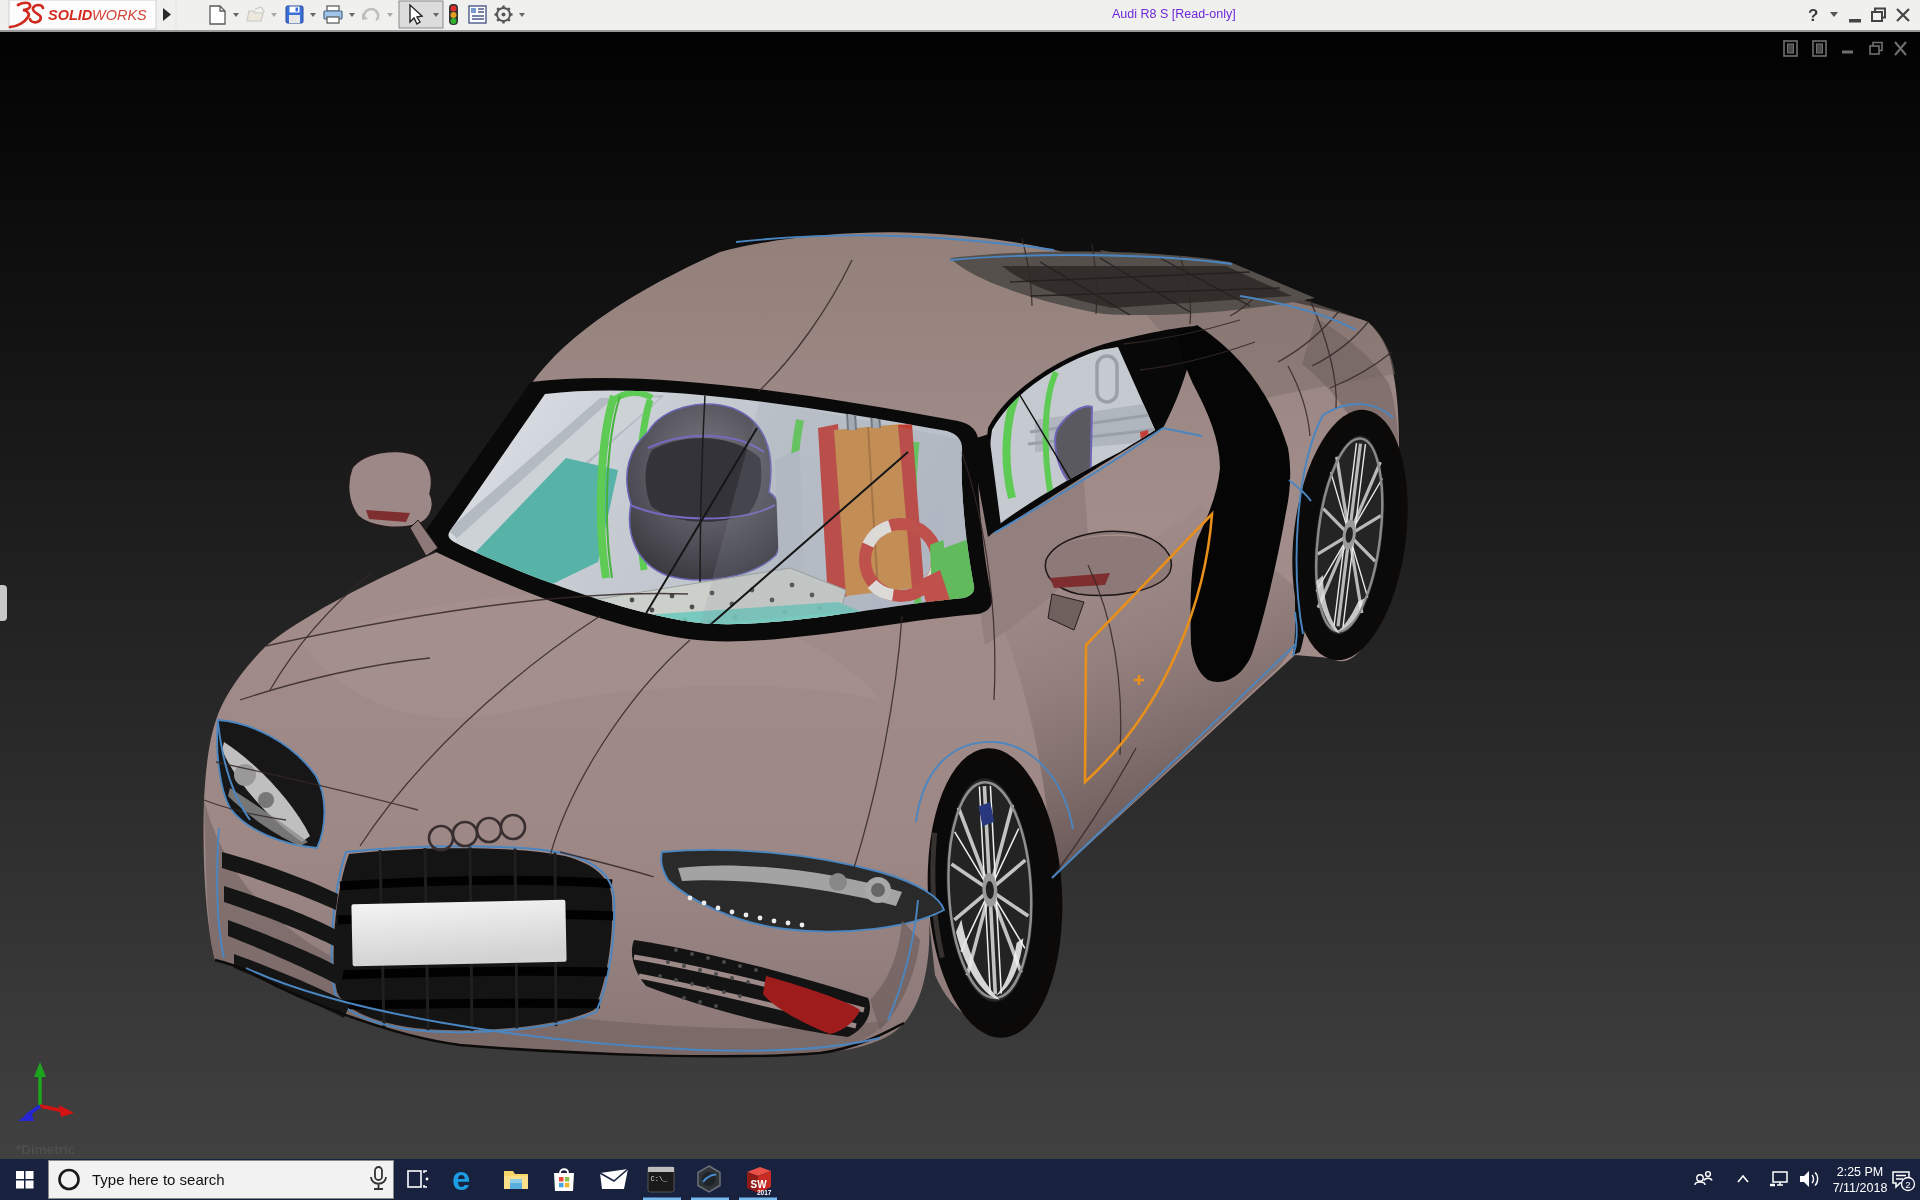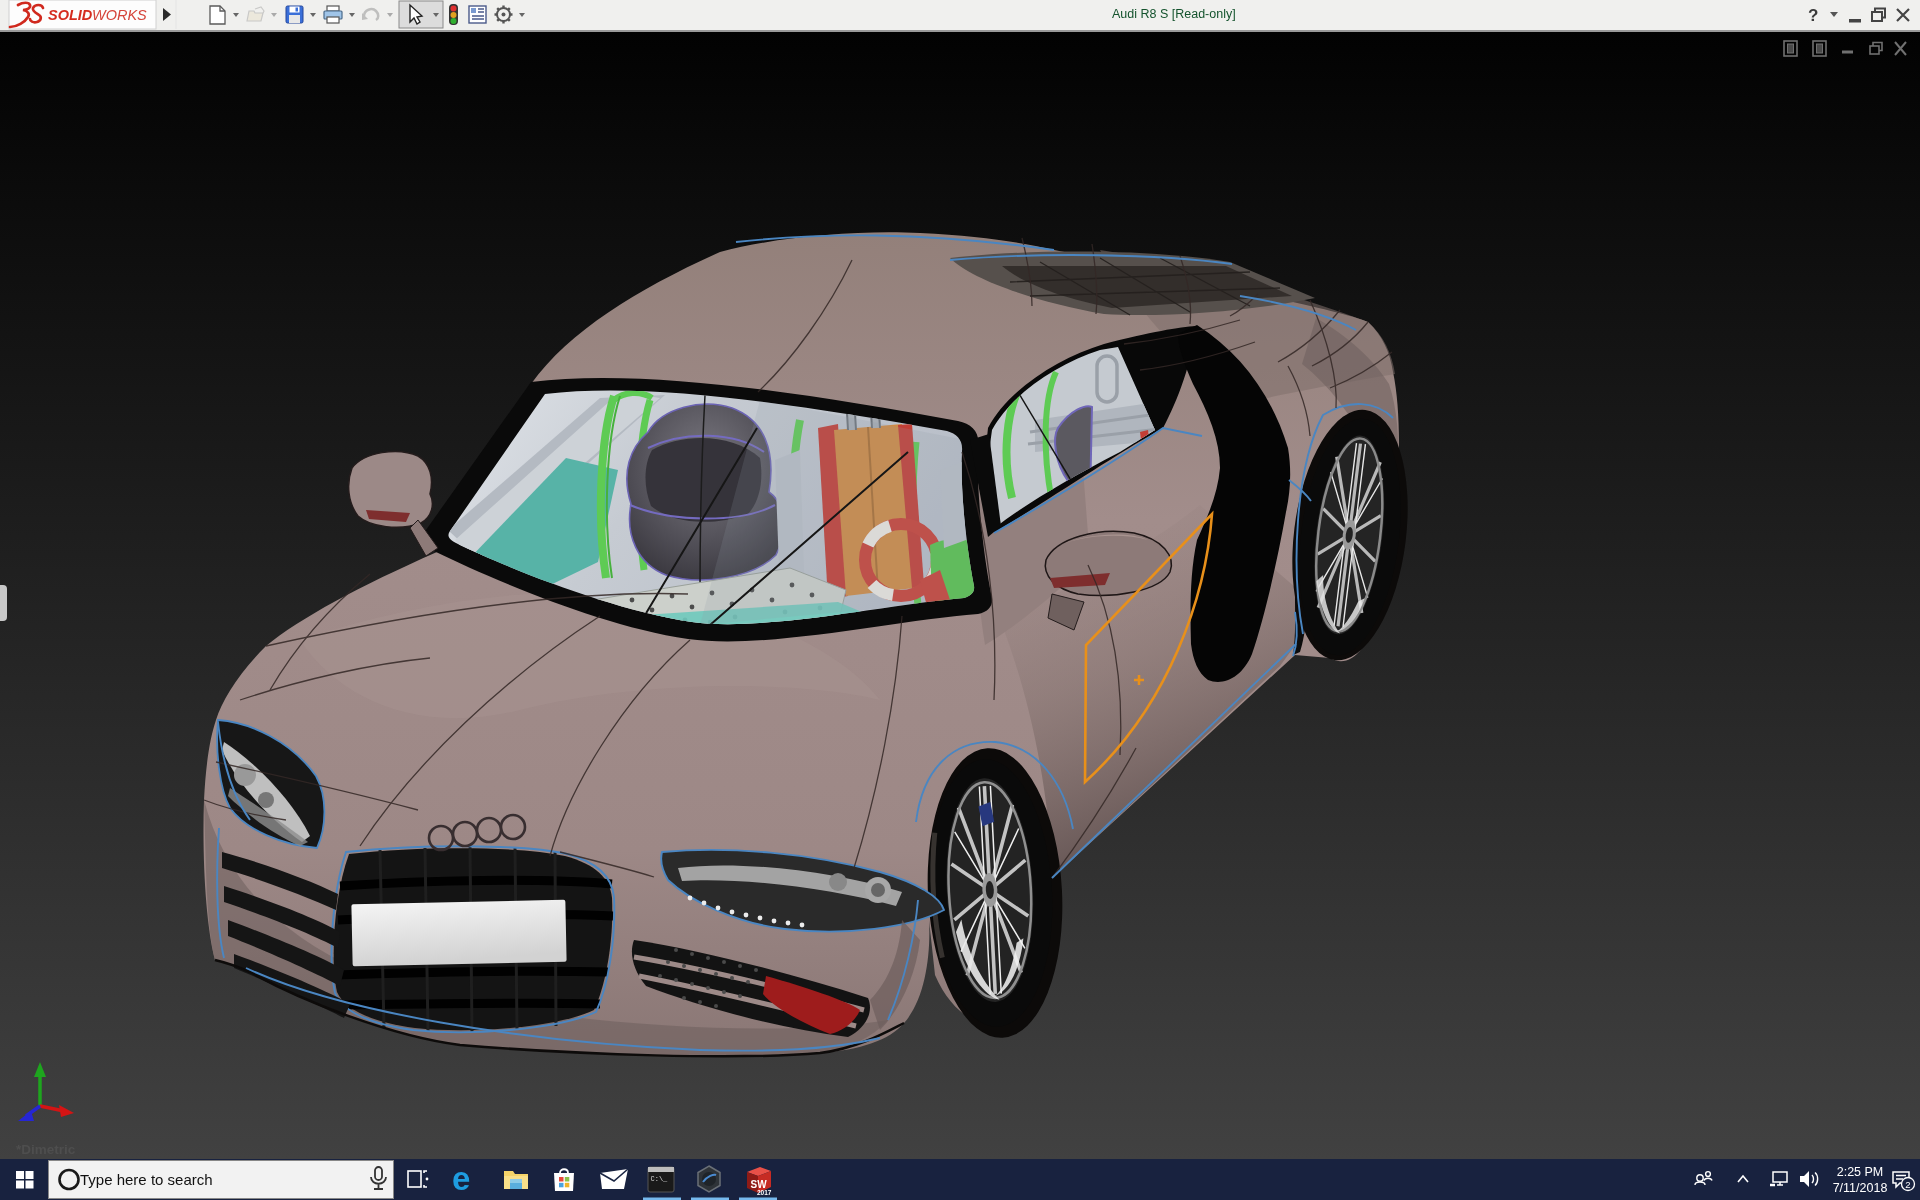--- a/index.html
+++ b/index.html
@@ -2,31 +2,31 @@
 <html><head>
 <meta charset="utf-8">
 <style>
   html,body{margin:0;padding:0;width:1920px;height:1200px;overflow:hidden;background:#000;
     font-family:"Liberation Sans",sans-serif;}
   #stage{position:absolute;inset:0;width:1920px;height:1200px;}
   
   #titlebar{position:absolute;left:0;top:0;width:1920px;height:30px;background:#f0f0ee;
     border-bottom:2px solid #9a9a9a;z-index:30;}
   #tbtitle{position:absolute;left:1112px;top:0;height:16px;
-    font-size:12.5px;color:#14532d;line-height:29px;}
+    font-size:12.5px;color:#6d28d9;line-height:29px;}
   
   #viewport{position:absolute;left:0;top:32px;width:1920px;height:1127px;
     background:linear-gradient(#020202 0%,#0a0a0a 12%,#1b1b1b 40%,#2e2e2e 70%,#414141 100%);z-index:1;}
   #dimetric{position:absolute;left:16px;top:1142px;color:#4e4e4e;font-size:13.5px;font-weight:bold;z-index:5;}
   #sidetab{position:absolute;left:0;top:585px;width:7px;height:36px;background:#c8c8c8;border-radius:0 4px 4px 0;z-index:5;}
   
   #taskbar{position:absolute;left:0;top:1159px;width:1920px;height:41px;background:#18223f;z-index:40;}
   #searchbox{position:absolute;left:48px;top:1160px;width:346px;height:39px;background:#f2f2f2;
     border:1px solid #888;box-sizing:border-box;z-index:41;display:flex;align-items:center;}
-  #searchbox span{color:#111;font-size:15px;margin-left:31px;}
+  #searchbox span{color:#111;font-size:15px;margin-left:43px;}
 </style>
 </head>
 <body>
 <div id="stage">
   <div id="viewport">
   <svg id="car" width="1920" height="1127" viewBox="0 32 1920 1127">
     <defs>
       <linearGradient id="bodyg" x1="0" y1="0" x2="0" y2="1">
         <stop offset="0" stop-color="#93807a"></stop>
         <stop offset="0.35" stop-color="#a28d8b"></stop>

